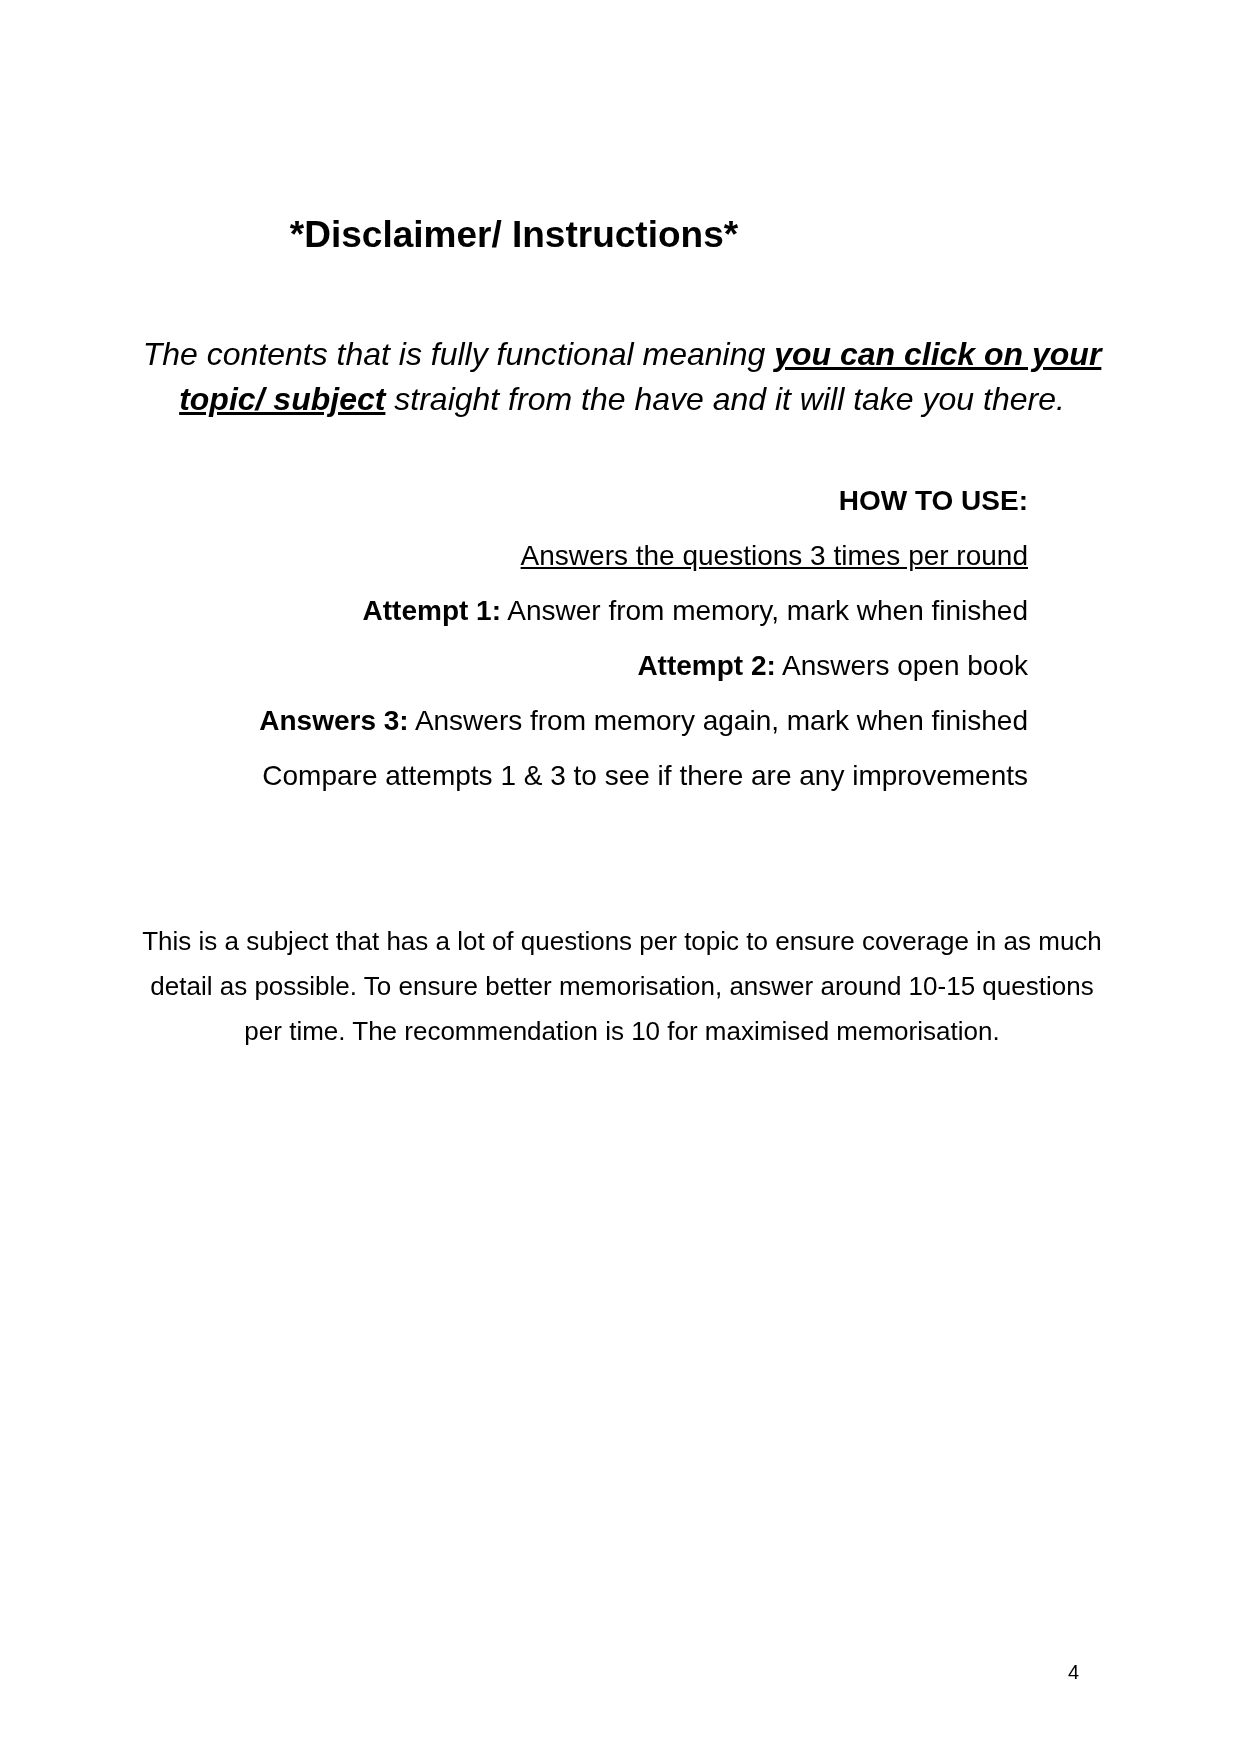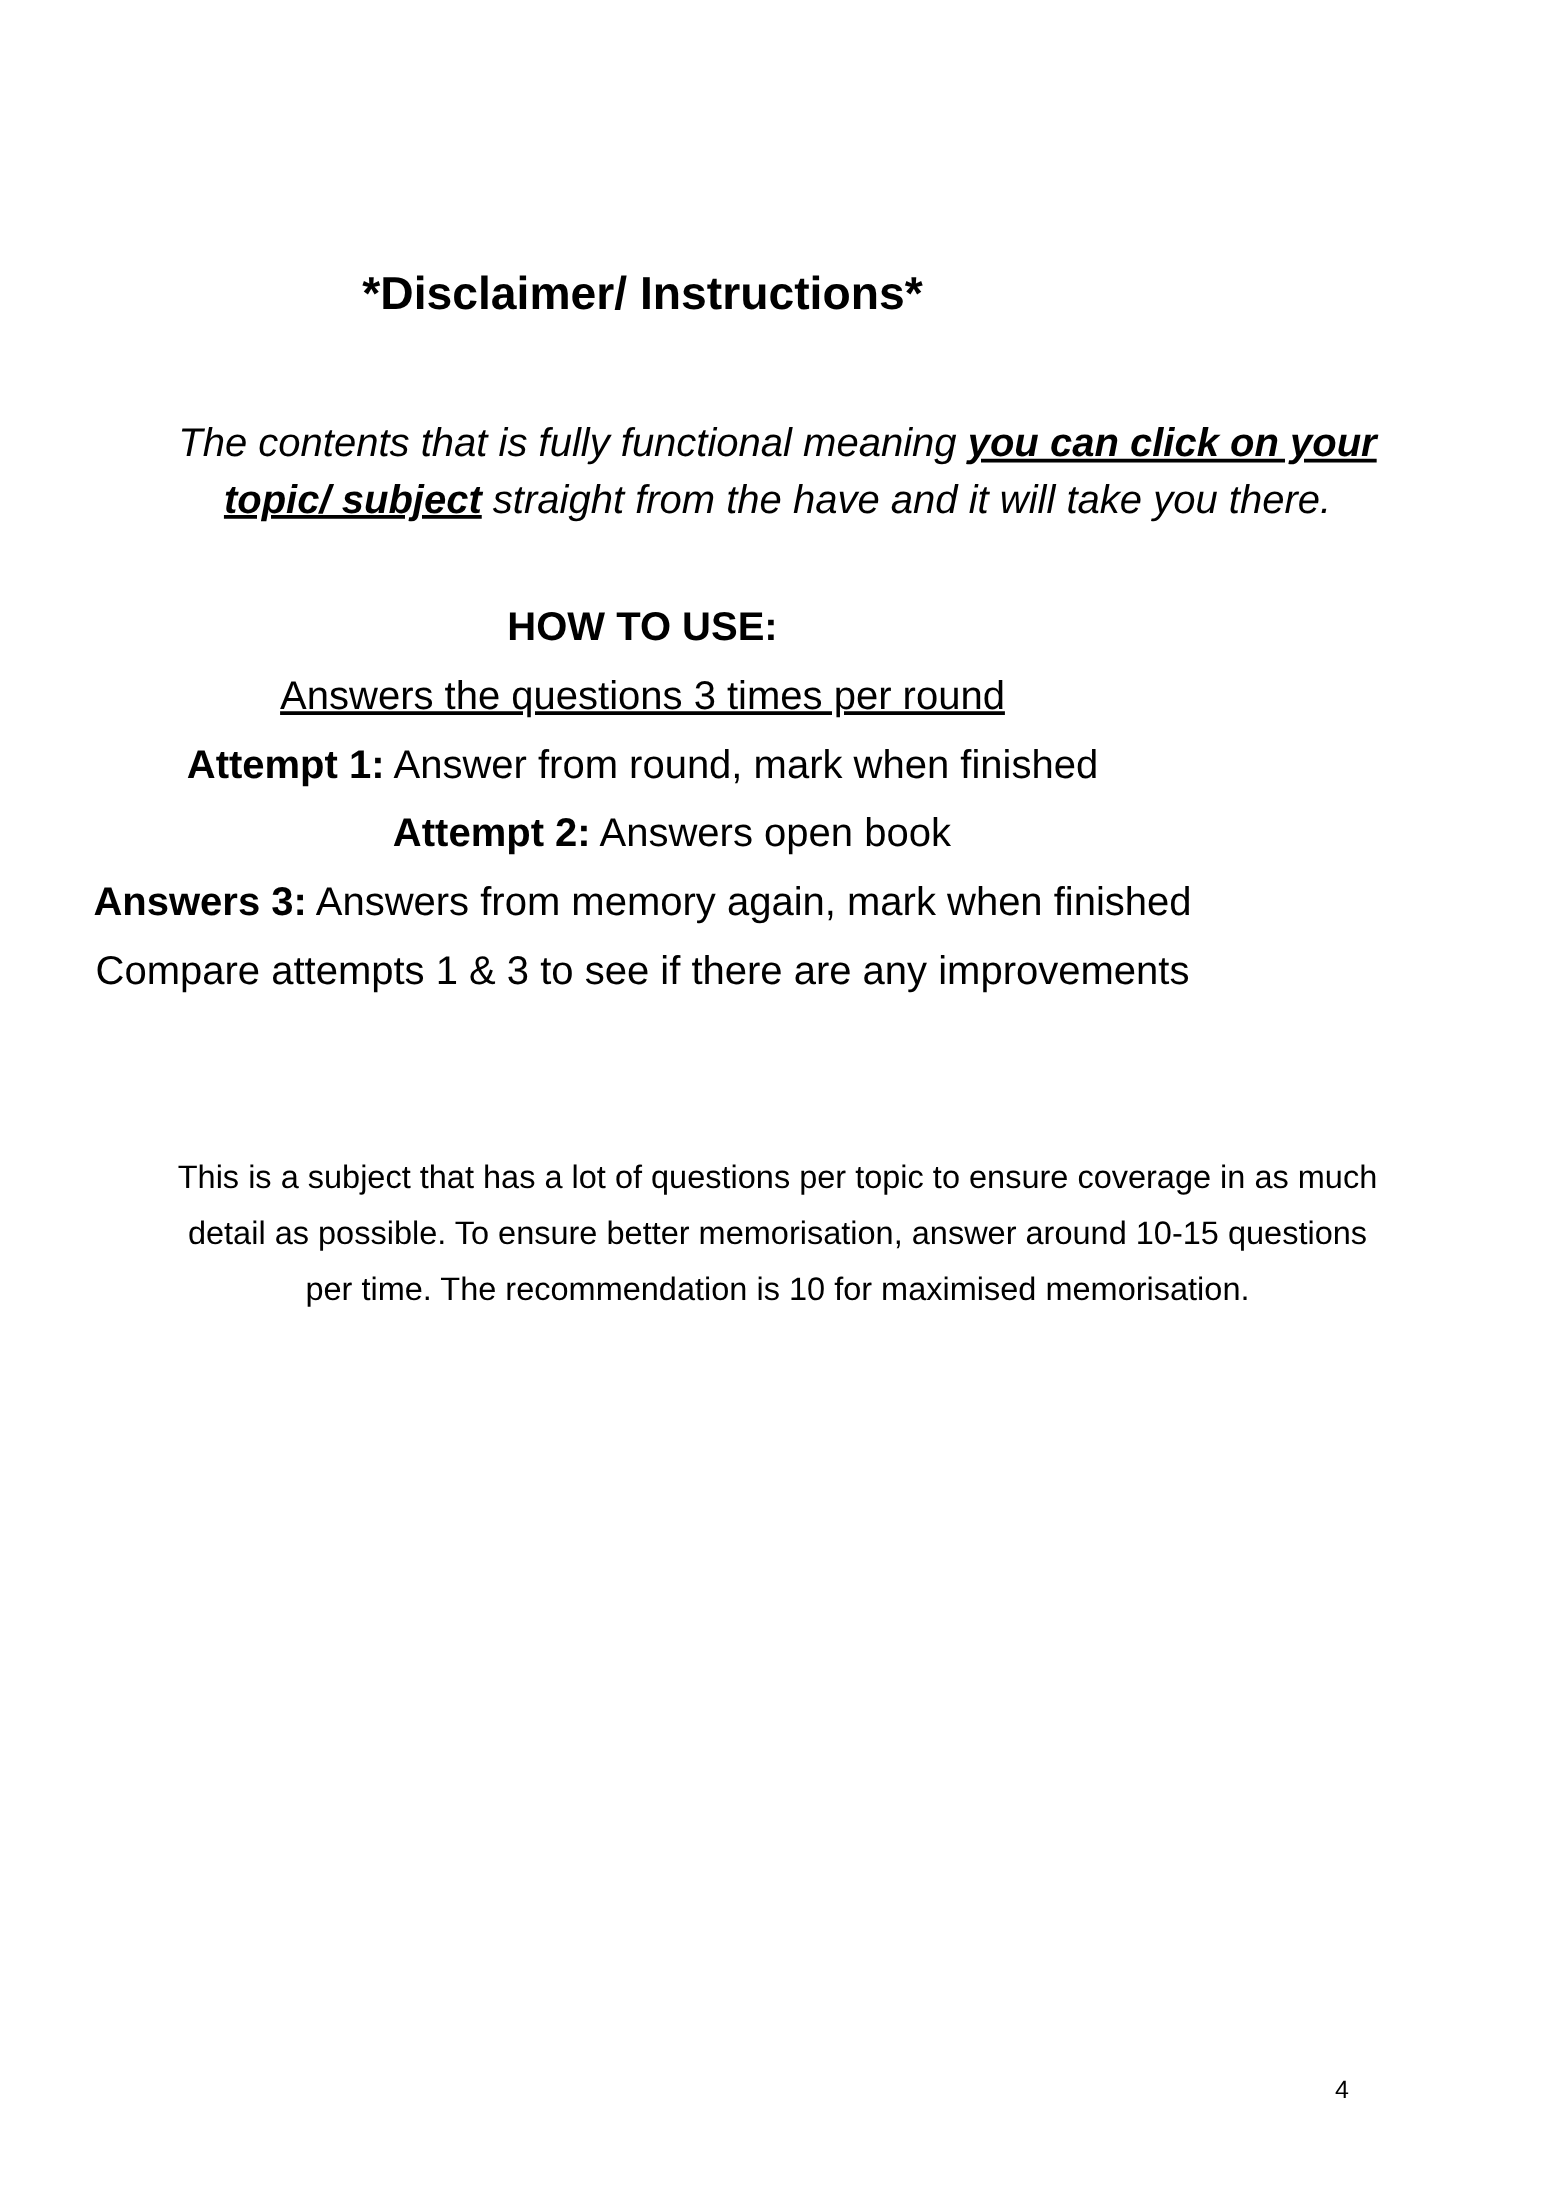--- a/index.html
+++ b/index.html
@@ -40,22 +40,22 @@
       font-size: 32px;
       line-height: 45px;
     }
     .intro .link {
       font-weight: bold;
       text-decoration: underline;
     }
     .line {
       position: absolute;
       left: 0; right: 0;
-      text-align: center;
-      font-size: 32px;
+      text-align: right;
+      font-size: 28px;
       line-height: 40px;
     }
     .bold { font-weight: bold; }
     .underline { text-decoration: underline; }
     .para {
       position: absolute;
       left: 140px;
       width: 964px;
       text-align: center;
       font-size: 26px;
@@ -80,21 +80,21 @@
     <span>The contents that is fully functional meaning </span><span class="link">you can click on your topic/ subject</span><span> straight from the have and it will take you there.</span>
   </div>
 
   <div class="line bold" style="top:481px;">HOW TO USE:</div>
 
   <div class="line" style="top:536px;">
     <span class="underline">Answers the questions 3 times per round</span>
   </div>
 
   <div class="line" style="top:591px;">
-    <span class="bold">Attempt 1:</span><span> Answer from round, mark when finished</span>
+    <span class="bold">Attempt 1:</span><span> Answer from memory, mark when finished</span>
   </div>
 
   <div class="line" style="top:646px;padding-left:47px;">
     <span class="bold">Attempt 2:</span><span> Answers open book</span>
   </div>
 
   <div class="line" style="top:701px;">
     <span class="bold">Answers 3:</span><span> Answers from memory again, mark when finished</span>
   </div>
 

